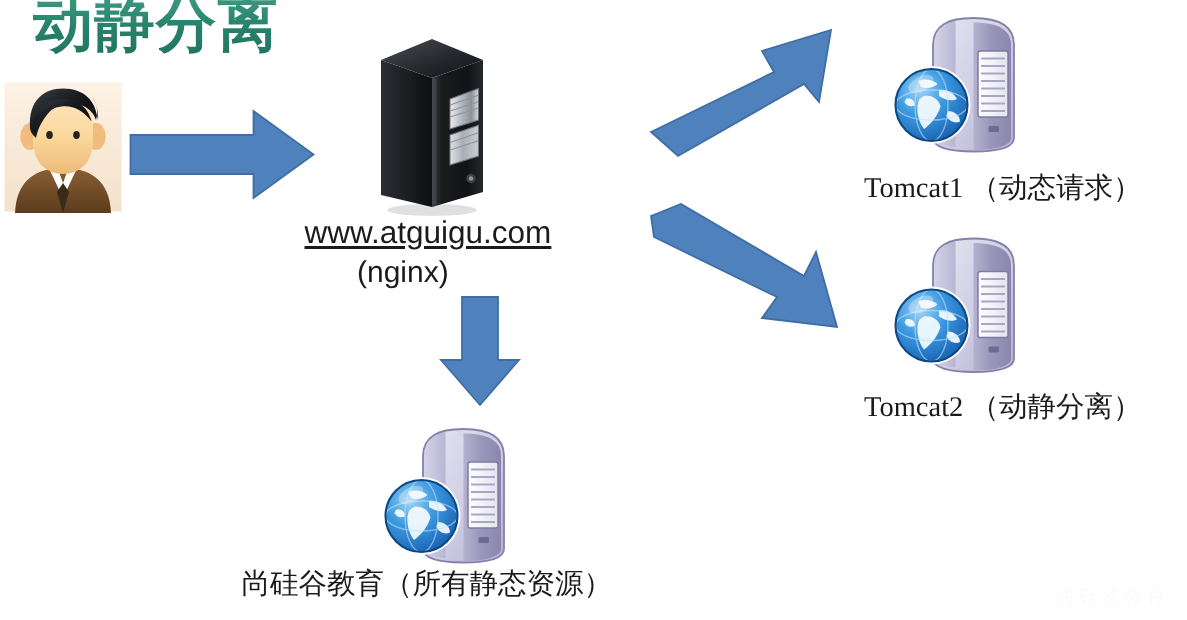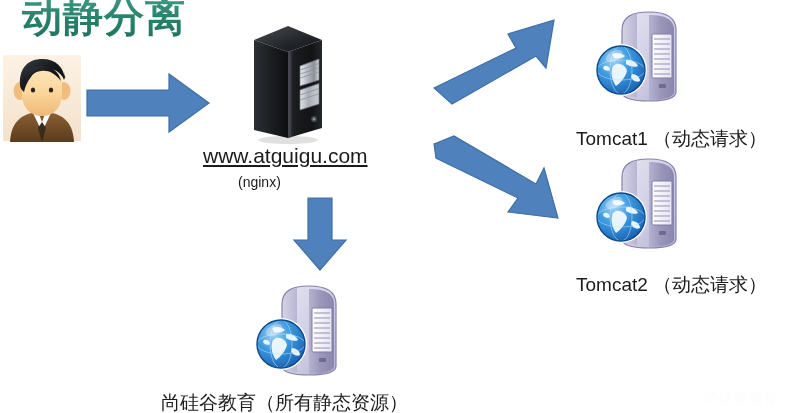--- a/index.html
+++ b/index.html
@@ -39,26 +39,25 @@
   
   .label {
     position: absolute;
     font-size: 19px;
     color: #1b1b1b;
     white-space: nowrap;
     line-height: 24px;
     font-family: "Liberation Sans", "DejaVu Sans", sans-serif;
   }
   .label.cjk {
-    font-family: Liberation Sans, sans-serif;
-    margin-top: 13px;
+    font-family: Liberation Serif, serif;
   }
 
   #nginx-host-label { left: 203px; top: 144px; font-size: 21px; text-decoration: underline; }
-  #nginx-proc-label { left: 238px; top: 170px; font-size: 14px; }
+  #nginx-proc-label { left: 238px; top: 170px; font-size: 20px; }
   #tomcat1-label    { left: 576px; top: 114px; }
   #tomcat2-label    { left: 576px; top: 260px; }
   #filesys-label    { left: 161px; top: 378px; }
 
   
   .arrow { position: absolute; }
   .arrow svg { display: block; overflow: visible; }
 
   #arrow-user-nginx { left: 85px;  top: 72px; }
   #arrow-nginx-t1   { left: 432px; top: 16px; }
@@ -317,21 +316,21 @@
       </g>
       <g fill="none" stroke="#bfe2fa" stroke-width="0.9" opacity="0.6">
         <ellipse cx="29" cy="62" rx="24" ry="10"></ellipse>
         <ellipse cx="29" cy="62" rx="11" ry="24"></ellipse>
       </g>
       <circle cx="29" cy="62" r="24" fill="none" stroke="#0d4886" stroke-width="1.4"></circle>
       <ellipse cx="22" cy="48" rx="9" ry="5" fill="#ffffff" opacity="0.30" transform="rotate(-28 22 48)"></ellipse>
     </svg>
   </div>
 
-  <div class="label cjk" id="tomcat2-label">Tomcat2 （动态请求）</div>
+  <div class="label cjk" id="tomcat2-label">Tomcat2 （动静分离）</div>
 
   <div class="icon" id="server-filesys">
     <svg width="104" height="100" viewBox="0 0 104 100">
       <path d="M30 22 C30 9 40 4 57 4 C74 4 84 9 84 22 L84 84 C84 90 74 93 57 93 C40 93 30 90 30 84 Z" fill="url(#srvTop)"></path>
       <path d="M30 22 C30 13 36 8 45 6 L45 90 C36 89 30 88 30 84 Z" fill="url(#srvLeft)"></path>
       <path d="M57 7 C72 7 82 11 82 22 L82 84 C82 89 72 92 57 92 Z" fill="url(#srvFront)"></path>
       <rect x="60" y="26" width="20" height="44" rx="1.5" fill="url(#panelG)" stroke="#7f7ba4" stroke-width="1"></rect>
       <g stroke="#a9a5c6" stroke-width="1.3">
         <line x1="62" y1="31" x2="78" y2="31"></line>
         <line x1="62" y1="36" x2="78" y2="36"></line>

